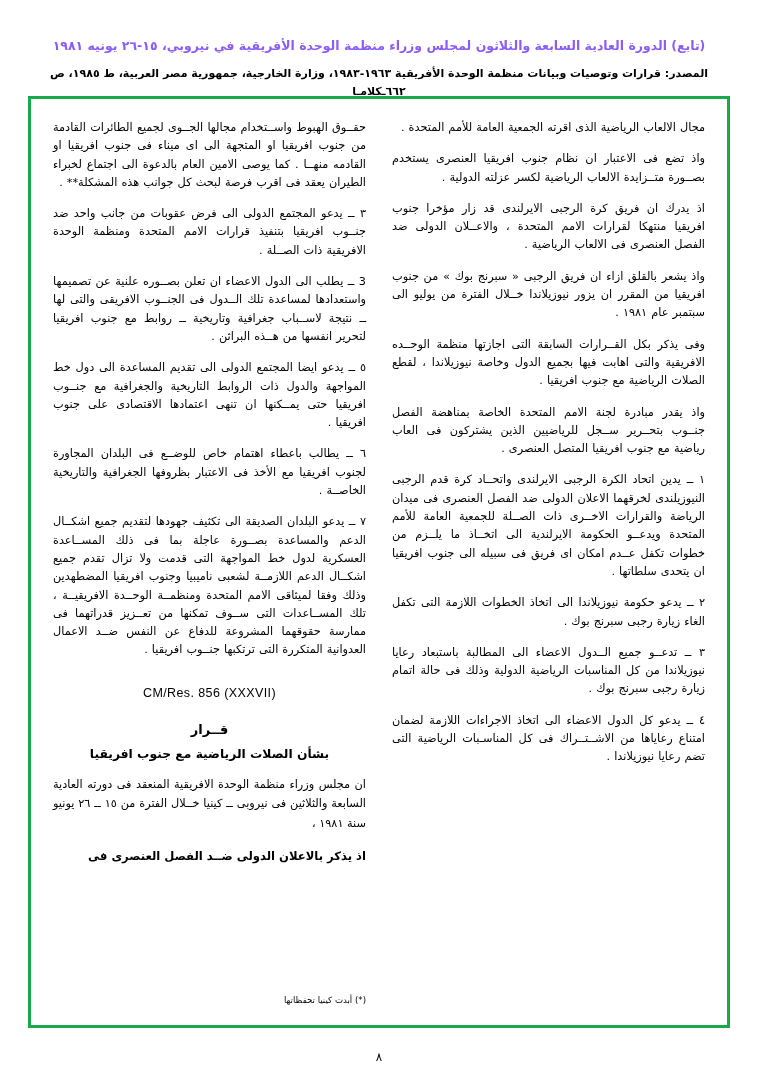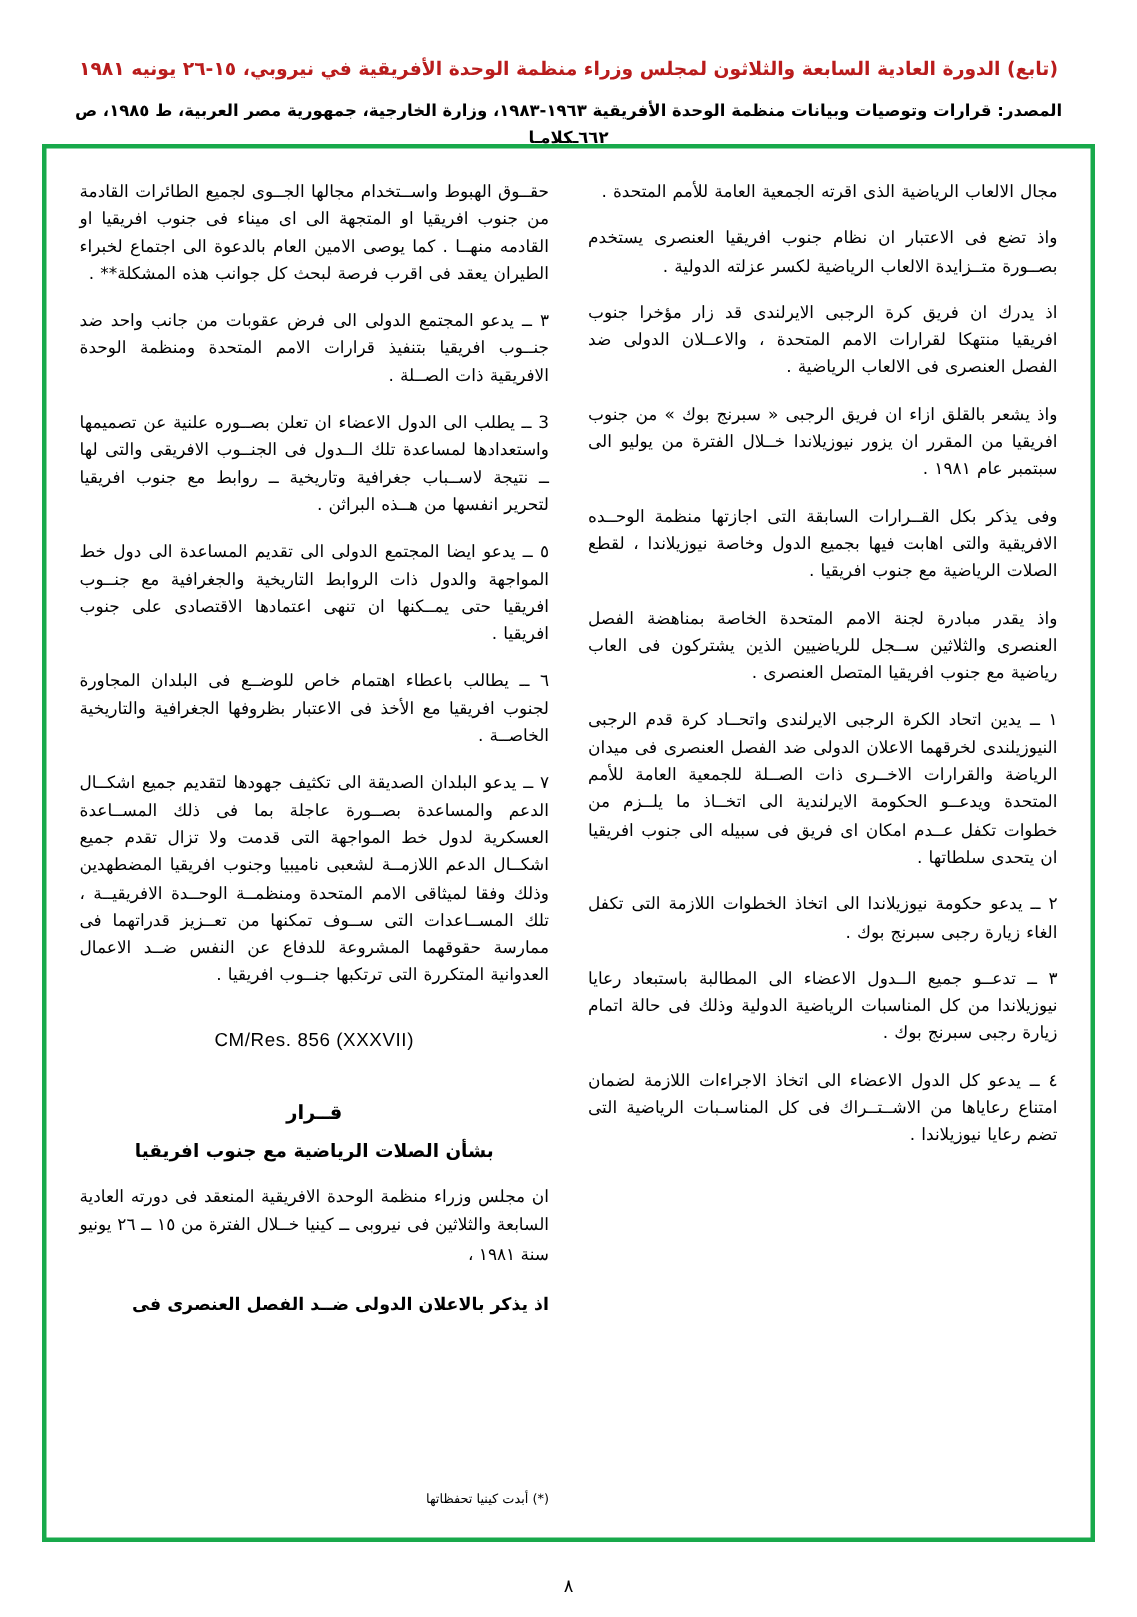--- a/index.html
+++ b/index.html
@@ -22,21 +22,21 @@
     box-sizing: border-box;
     padding: 0;
   }
   .header-block {
     padding: 36px 40px 0 40px;
     text-align: center;
   }
   .doc-title {
     font-size: 12.5px;
     font-weight: bold;
-    color: #b91c1c;
+    color: #8b5cf6;
     line-height: 1.6;
     direction: rtl;
   }
   .doc-source {
     margin-top: 9px;
     font-size: 11px;
     font-weight: bold;
     color: #000000;
     line-height: 1.6;
     direction: rtl;
@@ -81,21 +81,21 @@
   .resnum {
     margin: 26px 0 0 0;
     font-size: 12.5px;
     font-family: "Liberation Sans", sans-serif;
     direction: ltr;
     text-align: center;
     font-weight: normal;
     letter-spacing: 0.4px;
   }
   .res-heading {
-    margin: 35px 0 6px 0;
+    margin: 22px 0 6px 0;
     font-size: 13px;
     font-weight: bold;
     text-align: center;
     letter-spacing: 2px;
   }
   .res-subheading {
     margin: 10px 0 14px 0;
     font-size: 12.3px;
     font-weight: bold;
     text-align: center;
@@ -141,21 +141,21 @@
 
   <div class="frame">
     <div class="columns">
 
       <div class="col col-right">
         <p class="para">مجال الالعاب الرياضية الذى اقرته الجمعية العامة للأمم المتحدة .</p>
         <p class="para">واذ تضع فى الاعتبار ان نظام جنوب افريقيا العنصرى يستخدم بصــورة متــزايدة الالعاب الرياضية لكسر عزلته الدولية .</p>
         <p class="para">اذ يدرك ان فريق كرة الرجبى الايرلندى قد زار مؤخرا جنوب افريقيا منتهكا لقرارات الامم المتحدة ، والاعــلان الدولى ضد الفصل العنصرى فى الالعاب الرياضية .</p>
         <p class="para">واذ يشعر بالقلق ازاء ان فريق الرجبى « سبرنج بوك » من جنوب افريقيا من المقرر ان يزور نيوزيلاندا خــلال الفترة من يوليو الى سبتمبر عام ١٩٨١ .</p>
         <p class="para">وفى يذكر بكل القــرارات السابقة التى اجازتها منظمة الوحــده الافريقية والتى اهابت فيها بجميع الدول وخاصة نيوزيلاندا ، لقطع الصلات الرياضية مع جنوب افريقيا .</p>
-        <p class="para">واذ يقدر مبادرة لجنة الامم المتحدة الخاصة بمناهضة الفصل العنصرى والثلاثين ســجل للرياضيين الذين يشتركون فى العاب رياضية مع جنوب افريقيا المتصل العنصرى .</p>
+        <p class="para">واذ يقدر مبادرة لجنة الامم المتحدة الخاصة بمناهضة الفصل جنــوب بتحــرير ســجل للرياضيين الذين يشتركون فى العاب رياضية مع جنوب افريقيا المتصل العنصرى .</p>
         <p class="para">١ ــ يدين اتحاد الكرة الرجبى الايرلندى واتحــاد كرة قدم الرجبى النيوزيلندى لخرقهما الاعلان الدولى ضد الفصل العنصرى فى ميدان الرياضة والقرارات الاخــرى ذات الصــلة للجمعية العامة للأمم المتحدة ويدعــو الحكومة الايرلندية الى اتخــاذ ما يلــزم من خطوات تكفل عــدم امكان اى فريق فى سبيله الى جنوب افريقيا ان يتحدى سلطاتها .</p>
         <p class="para">٢ ــ يدعو حكومة نيوزيلاندا الى اتخاذ الخطوات اللازمة التى تكفل الغاء زيارة رجبى سبرنج بوك .</p>
         <p class="para">٣ ــ تدعــو جميع الــدول الاعضاء الى المطالبة باستبعاد رعايا نيوزيلاندا من كل المناسبات الرياضية الدولية وذلك فى حالة اتمام زيارة رجبى سبرنج بوك .</p>
         <p class="para">٤ ــ يدعو كل الدول الاعضاء الى اتخاذ الاجراءات اللازمة لضمان امتناع رعاياها من الاشــتــراك فى كل المناسـبات الرياضية التى تضم رعايا نيوزيلاندا .</p>
       </div>
 
       <div class="col col-left">
         <p class="para">حقــوق الهبوط واســتخدام مجالها الجــوى لجميع الطائرات القادمة من جنوب افريقيا او المتجهة الى اى ميناء فى جنوب افريقيا او القادمه منهــا . كما يوصى الامين العام بالدعوة الى اجتماع لخبراء الطيران يعقد فى اقرب فرصة لبحث كل جوانب هذه المشكلة** .</p>
         <p class="para">٣ ــ يدعو المجتمع الدولى الى فرض عقوبات من جانب واحد ضد جنــوب افريقيا بتنفيذ قرارات الامم المتحدة ومنظمة الوحدة الافريقية ذات الصــلة .</p>
         <p class="para">3 ــ يطلب الى الدول الاعضاء ان تعلن بصــوره علنية عن تصميمها واستعدادها لمساعدة تلك الــدول فى الجنــوب الافريقى والتى لها ــ نتيجة لاســباب جغرافية وتاريخية ــ روابط مع جنوب افريقيا لتحرير انفسها من هــذه البراثن .</p>

